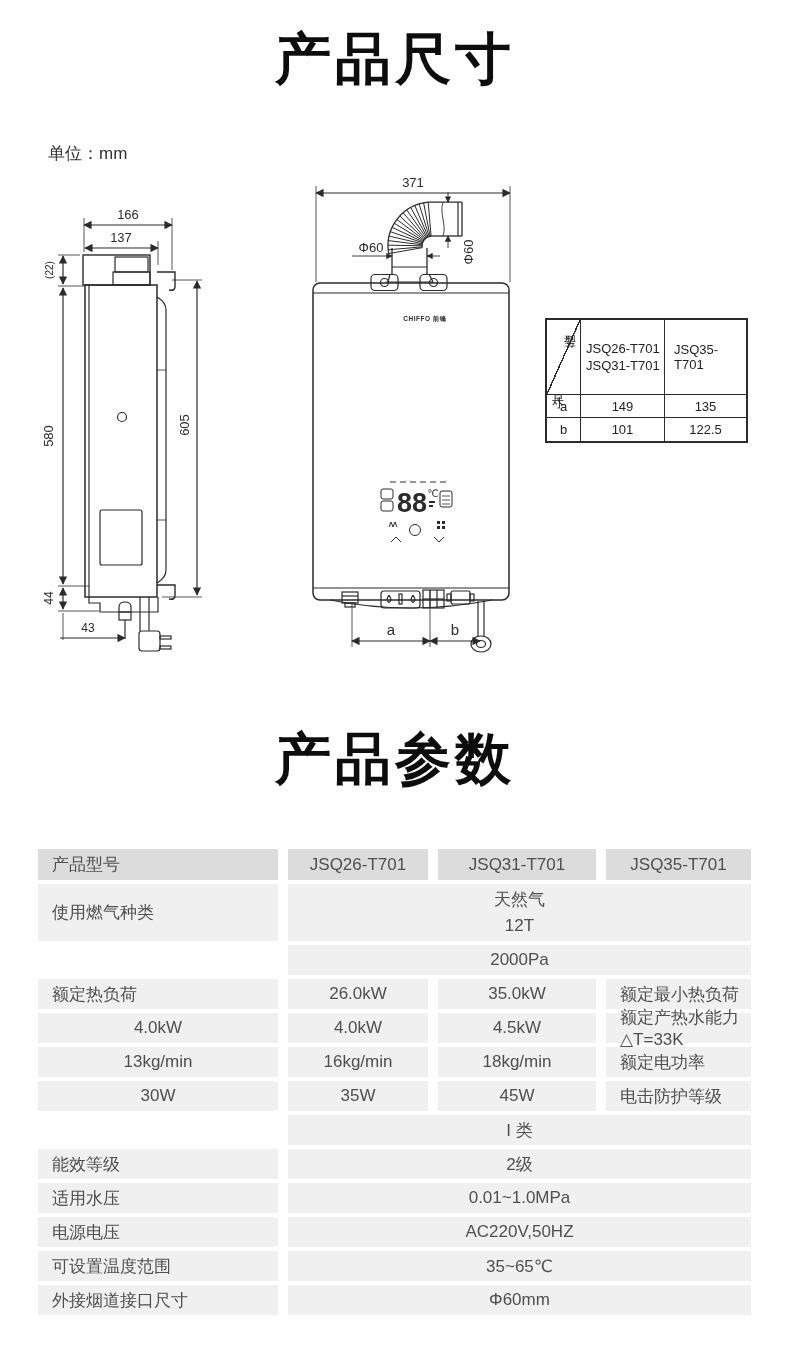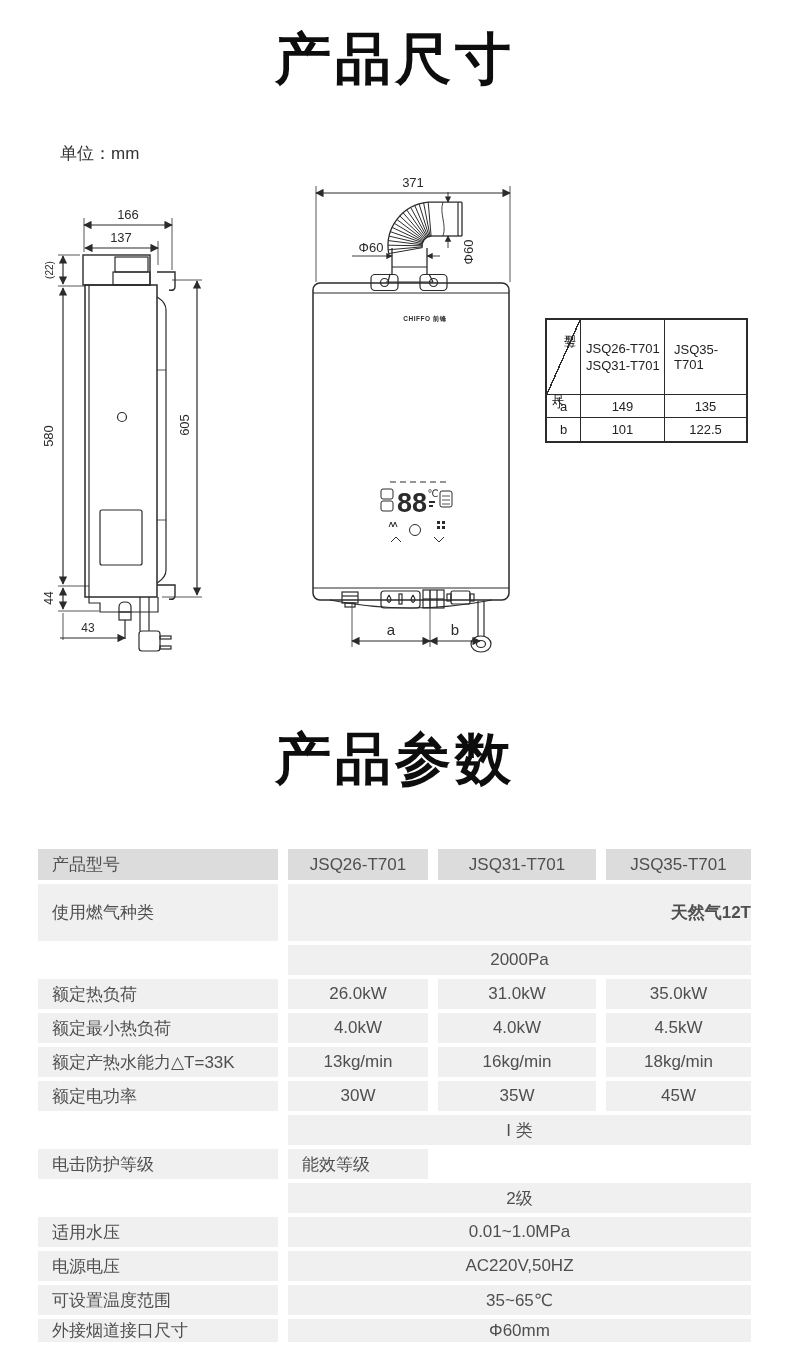--- a/index.html
+++ b/index.html
@@ -2,21 +2,21 @@
 <html><head>
 <meta charset="utf-8">
 <style>
   html,body{margin:0;padding:0;background:#fff;}
   .page{position:relative;width:790px;height:1362px;background:#fff;overflow:hidden;
         font-family:"Liberation Sans","DejaVu Sans",sans-serif;}
   .big-title{position:absolute;left:0;width:790px;text-align:center;
         font-size:56px;font-weight:900;color:#0d0d0d;letter-spacing:4px;margin:0;}
   #dim-title{top:22px;}
   #param-title{top:722px;}
-  .unit-label{position:absolute;left:60px;top:142px;font-size:17px;color:#333;}
+  .unit-label{position:absolute;left:48px;top:142px;font-size:17px;color:#333;}
   
   .drawing{position:absolute;left:0;top:170px;}
   .drawing text{fill:#2b2b2b;font-family:"Liberation Sans","DejaVu Sans",sans-serif;}
   
   .size-table{position:absolute;left:545px;top:318px;border:2px solid #2b2b2b;
         display:grid;grid-template-columns:33px 84px 82px;grid-template-rows:74px 23px 24px;
         background:#fff;color:#222;font-size:13px;}
   .size-table .st-cell{border-left:1px solid #2b2b2b;border-top:1px solid #2b2b2b;
         display:flex;align-items:center;justify-content:center;}
   .size-table .st-cell.no-l{border-left:none;}
@@ -34,21 +34,21 @@
   
   .spec-table{position:absolute;left:38px;top:849px;width:713px;display:grid;
         grid-template-columns:240px 140px 158px 145px;
         grid-template-rows:31px 57px repeat(11,30px);
         gap:4px 10px;font-size:17px;color:#4f4f4f;}
   .cell{background:#f0f0f0;display:flex;align-items:center;}
   .cell.head{background:#dcdcdc;}
   .cell.lab{padding-left:14px;}
   .cell.val{justify-content:center;text-align:center;}
   .cell.merged{grid-column:2 / 5;}
-  .cell.twolines{flex-direction:row;justify-content:flex-end;line-height:26px;font-weight:bold;}
+  .cell.twolines{flex-direction:column;justify-content:center;line-height:26px;}
 </style>
 </head>
 <body>
 
 <div class="page">
 
   <h1 class="big-title" id="dim-title">产品尺寸</h1>
 
   <div class="unit-label">单位：mm</div>
 
@@ -266,40 +266,39 @@
     <div class="cell lab">使用燃气种类</div>
     <div class="cell val merged twolines">
       <div>天然气</div>
       <div>12T</div>
     </div>
 
     <div class="cell val merged">2000Pa</div>
 
     <div class="cell lab">额定热负荷</div>
     <div class="cell val">26.0kW</div>
-    <div class="cell val">31.0kW</div>
     <div class="cell val">35.0kW</div>
 
     <div class="cell lab">额定最小热负荷</div>
     <div class="cell val">4.0kW</div>
     <div class="cell val">4.0kW</div>
     <div class="cell val">4.5kW</div>
 
     <div class="cell lab">额定产热水能力△T=33K</div>
     <div class="cell val">13kg/min</div>
     <div class="cell val">16kg/min</div>
     <div class="cell val">18kg/min</div>
 
     <div class="cell lab">额定电功率</div>
     <div class="cell val">30W</div>
     <div class="cell val">35W</div>
     <div class="cell val">45W</div>
 
+    <div class="cell lab">电击防护等级</div>
     <div class="cell val merged">I 类</div>
-    <div class="cell lab">电击防护等级</div>
 
     <div class="cell lab">能效等级</div>
     <div class="cell val merged">2级</div>
 
     <div class="cell lab">适用水压</div>
     <div class="cell val merged">0.01~1.0MPa</div>
 
     <div class="cell lab">电源电压</div>
     <div class="cell val merged">AC220V,50HZ</div>
 

